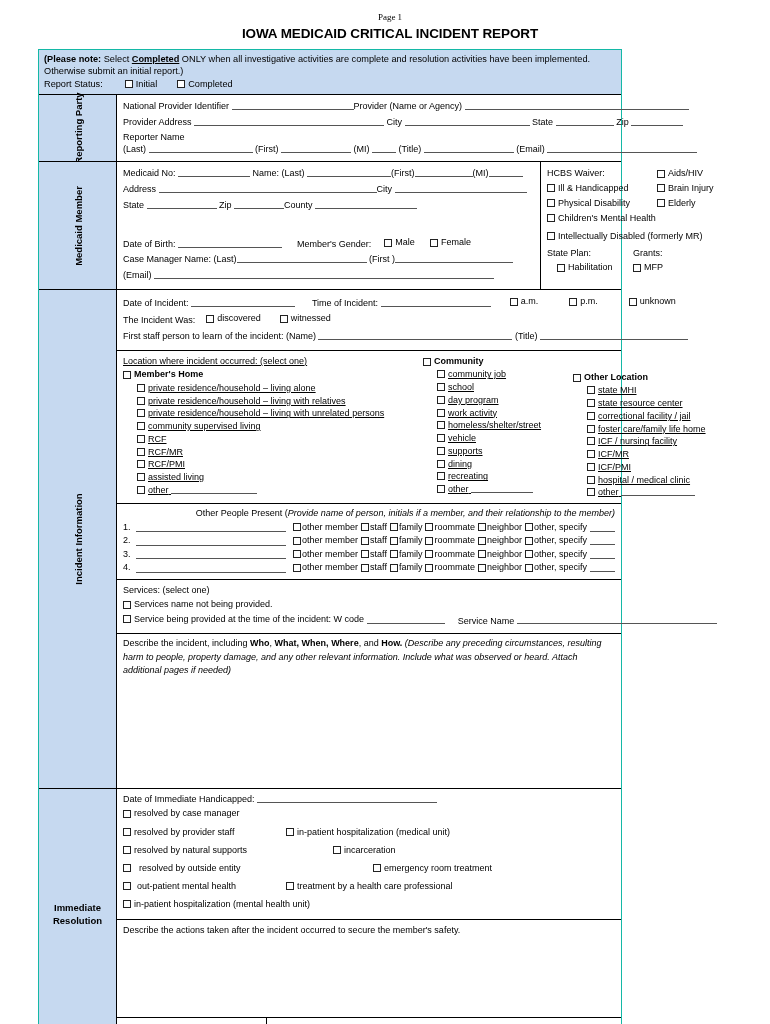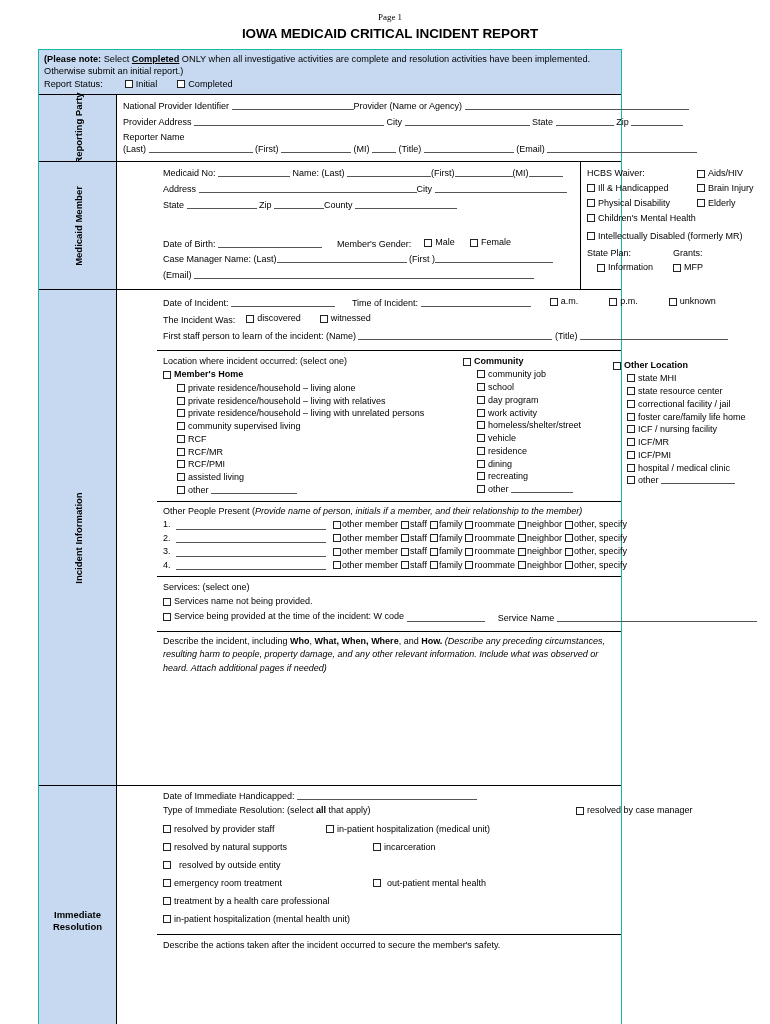--- a/index.html
+++ b/index.html
@@ -84,49 +84,49 @@
   .side-flat {
     position: absolute;
     top: 50%; left: 50%;
     transform: translate(-50%,-50%);
     white-space: nowrap;
     font-weight: bold;
     font-size: 9.5px;
     text-align: center;
     line-height: 1.3;
   }
-  .body { flex: 1 1 auto; min-width: 0; padding-left: 40px; }
+  .body { flex: 1 1 auto; min-width: 0; }
 
   .pad { padding: 4px 6px 5px 6px; }
   .row { line-height: 1.75; white-space: nowrap; }
 
   
   .ln {
     display: inline-block;
     border-bottom: 1px solid #555;
     height: 9px;
     vertical-align: -1px;
   }
 
   
   .blk { border-bottom: 1px solid #000; }
   .blk:last-child { border-bottom: none; }
 
   
   .loc-wrap { display: flex; padding: 4px 6px 4px 6px; }
-  .loc-col { flex: 0 0 auto; }
+  .loc-col { flex: 0 0 auto; text-decoration: underline; }
   .loc-col.c1 { width: 300px; }
   .loc-col.c2 { width: 150px; }
   .loc-col.c3 { width: 160px; }
   .loc-head { font-weight: bold; line-height: 1.5; }
   .loc-item { line-height: 1.42; padding-left: 14px; white-space: nowrap; }
   .loc-sel { line-height: 1.5; }
 
   
-  .opp-title { text-align: left; line-height: 1.5; }
+  .opp-title { text-align: right; line-height: 1.5; }
   .opp-title i { font-style: italic; }
   .opp-row { display: flex; align-items: center; line-height: 1.5; white-space: nowrap; }
   .opp-num { width: 13px; flex: 0 0 13px; }
   .opp-name { width: 150px; flex: 0 0 150px; border-bottom: 1px solid #555; height: 10px; margin-right: 7px; }
   .opp-opt { margin-right: 3px; }
 
   
   .desc-hdr { line-height: 1.5; padding: 3px 6px 0 6px; }
   .desc-hdr i { font-style: italic; }
   .desc-hdr b { font-weight: bold; }
@@ -303,21 +303,21 @@
                   <span>Intellectually Disabled (formerly MR)</span>
                 </span>
             </div>
             <div style="display:flex;line-height:1.7">
               <span style="width:86px;flex:0 0 86px">State Plan:</span>
               <span>Grants:</span>
             </div>
             <div style="display:flex;line-height:1.55;padding-left:10px">
               <span style="width:76px;flex:0 0 76px" class="cbw">
                   <span class="cb"></span>
-                  <span>Information</span>
+                  <span>Habilitation</span>
                 </span>
               <span class="cbw">
                   <span class="cb"></span>
                   <span>MFP</span>
                 </span>
             </div>
           </div>
         </div>
       </div>
     </div>
@@ -396,28 +396,28 @@
               <div class="loc-head cbw" style="margin-top:0">
                   <span class="cb"></span>
                   <span>Community</span>
                 </div>
               <div class="loc-item"><span class="cb"></span><span>community job</span></div>
               <div class="loc-item"><span class="cb"></span><span>school</span></div>
               <div class="loc-item"><span class="cb"></span><span>day program</span></div>
               <div class="loc-item"><span class="cb"></span><span>work activity</span></div>
               <div class="loc-item"><span class="cb"></span><span>homeless/shelter/street</span></div>
               <div class="loc-item"><span class="cb"></span><span>vehicle</span></div>
-              <div class="loc-item"><span class="cb"></span><span>residence</span></div>
+              <div class="loc-item"><span class="cb"></span><span>supports</span></div>
               <div class="loc-item"><span class="cb"></span><span>dining</span></div>
               <div class="loc-item"><span class="cb"></span><span>recreating</span></div>
               <div class="loc-item"><span class="cb"></span><span>other</span> <span class="ln" style="width:62px"></span></div>
             </div>
 
             <div class="loc-col c3">
-              <div class="loc-head cbw" style="margin-top:4px">
+              <div class="loc-head cbw" style="margin-top:16px">
                   <span class="cb"></span>
                   <span>Other Location</span>
                 </div>
               <div class="loc-item"><span class="cb"></span><span>state MHI</span></div>
               <div class="loc-item"><span class="cb"></span><span>state resource center</span></div>
               <div class="loc-item"><span class="cb"></span><span>correctional facility / jail</span></div>
               <div class="loc-item"><span class="cb"></span><span>foster care/family life home</span></div>
               <div class="loc-item"><span class="cb"></span><span>ICF / nursing facility</span></div>
               <div class="loc-item"><span class="cb"></span><span>ICF/MR</span></div>
               <div class="loc-item"><span class="cb"></span><span>ICF/PMI</span></div>
@@ -583,21 +583,20 @@
         <div class="side-flat">Immediate<br>Resolution</div>
       </div>
       <div class="body">
 
         <div class="blk" style="padding:4px 6px 6px 6px">
           <div style="line-height:1.55;white-space:nowrap">
             <span>Date of Immediate Handicapped:</span>
             <span class="ln" style="width:180px"></span>
           </div>
           <div style="display:flex;line-height:1.55;white-space:nowrap">
-            <span style="width:413px;flex:0 0 413px"><span>Type of Immediate Resolution: (select </span><b>all</b><span> that apply)</span></span>
             <span class="cbw">
                 <span class="cb"></span>
                 <span>resolved by case manager</span>
               </span>
           </div>
 
           <div class="ir-grid">
             <div class="ir-c1 ir-cell cbw">
                 <span class="cb"></span>
                 <span>resolved by provider staff</span>

